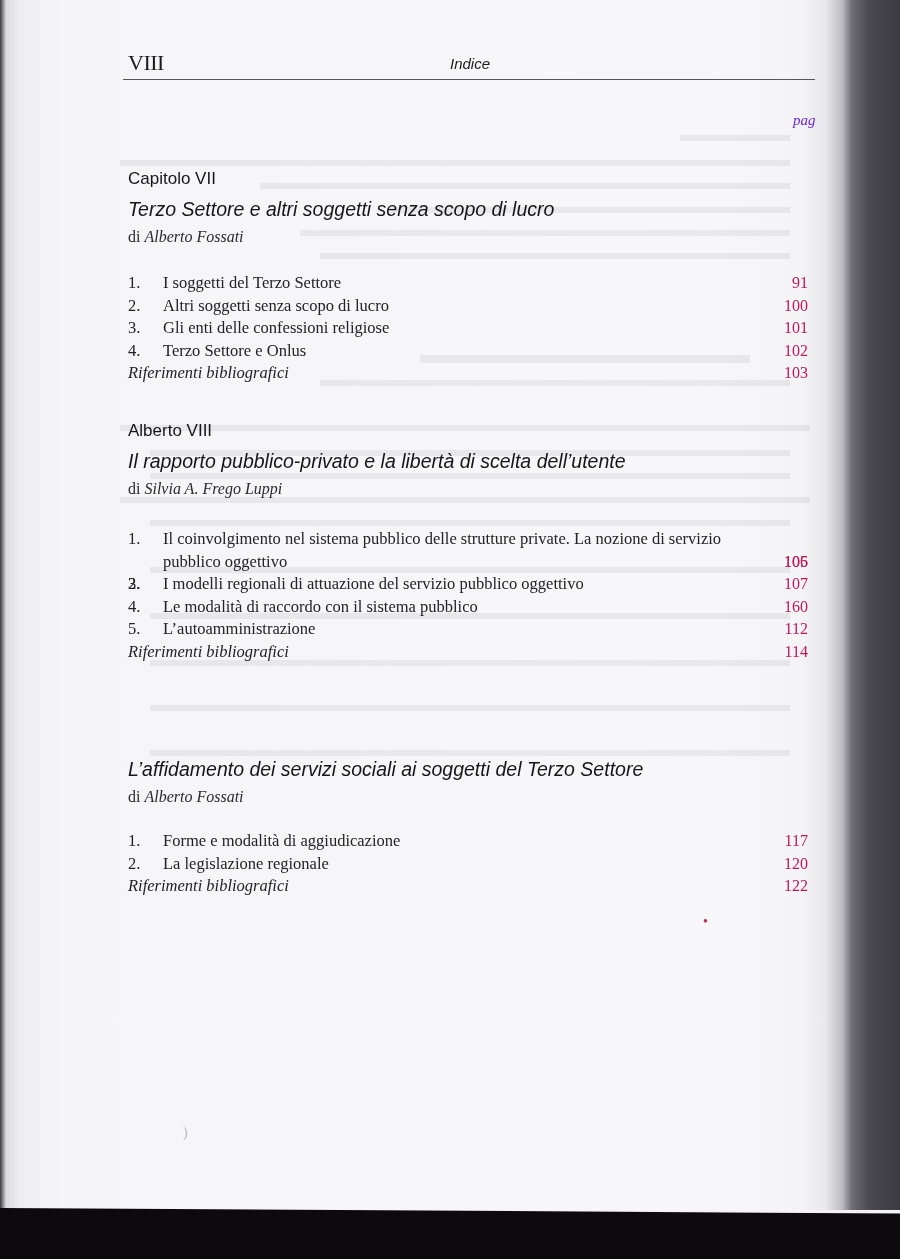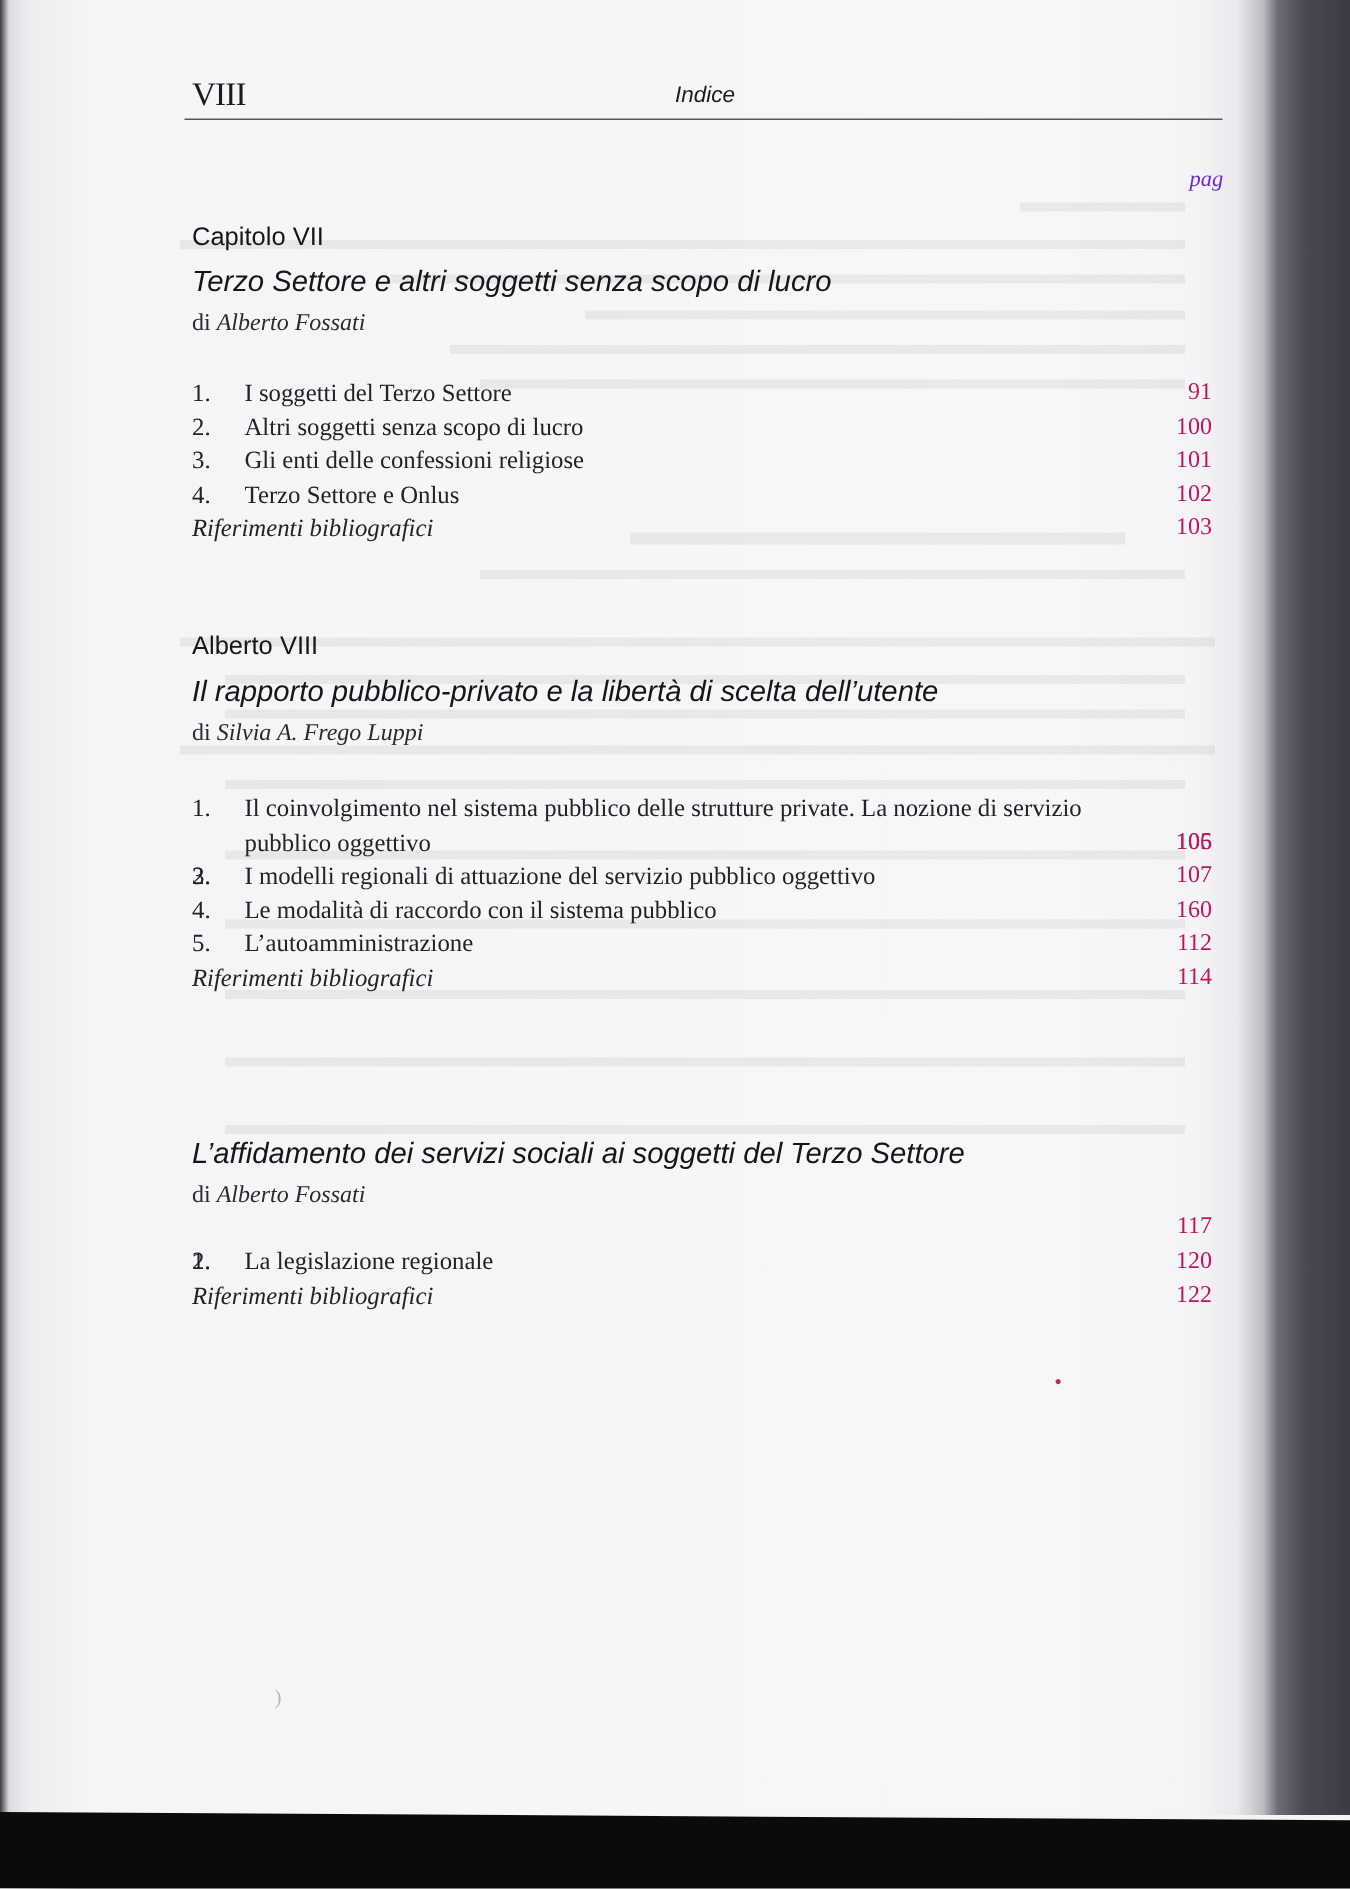--- a/index.html
+++ b/index.html
@@ -81,21 +81,21 @@
     <rect x="30" y="610" width="640" height="6"></rect>
     <rect x="30" y="655" width="640" height="6"></rect>
   </g>
 </svg>
 
 <div class="header-left">VIII</div>
 <div class="header-center">Indice</div>
 <div class="header-rule"></div>
 <div class="pag">pag</div>
 
-<div class="chapter" style="top:143px;">
+<div class="chapter" style="top:164px;">
   <div class="ch-label">Capitolo VII</div>
   <div class="ch-title">Terzo Settore e altri soggetti senza scopo di lucro</div>
   <div class="ch-author"><span>di</span> <i>Alberto Fossati</i></div>
   <div class="entries" style="margin-top:22px;">
     <div class="entry">
         <span class="num">1.</span>
         <span class="text">I soggetti del Terzo Settore</span>
         <span class="page-no">91</span>
       </div>
     <div class="entry">
@@ -155,20 +155,21 @@
       </div>
   </div>
 </div>
 
 <div class="chapter" style="top:754px;">
   <div class="ch-title">L’affidamento dei servizi sociali ai soggetti del Terzo Settore</div>
   <div class="ch-author"><span>di</span> <i>Alberto Fossati</i></div>
   <div class="entries" style="margin-top:20px;">
     <div class="entry">
         <span class="num">1.</span>
+        <span class="text">Forme e modalità di aggiudicazione</span>
         <span class="page-no">117</span>
       </div>
     <div class="entry">
         <span class="num">2.</span>
         <span class="text">La legislazione regionale</span>
         <span class="page-no">120</span>
       </div>
     <div class="entry refs">
         <span class="text">Riferimenti bibliografici</span>
         <span class="page-no">122</span>

